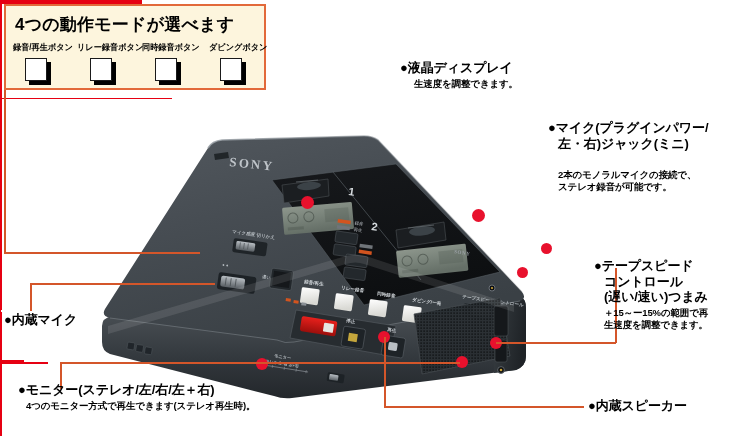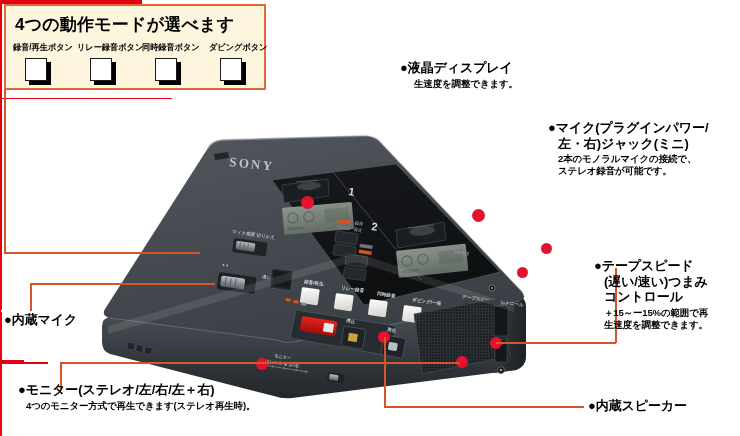--- a/index.html
+++ b/index.html
@@ -346,28 +346,28 @@
   <div class="ln h" style="left:384px; top:406px; width:200px;"></div>
 
   <div class="callout" style="left:400px; top:60px;">
     <div class="hd">●液晶ディスプレイ</div>
     <div class="sub" style="margin-left:14px;margin-top:2px;">生速度を調整できます。</div>
   </div>
 
   <div class="callout" style="left:548px; top:120px;">
     <div class="hd">●マイク(プラグインパワー/</div>
     <div class="hd2" style="margin-left:10px;">左・右)ジャック(ミニ)</div>
-    <div class="sub" style="margin-left:10px;margin-top:2px;">2本のモノラルマイクの接続で、</div>
+    <div class="sub" style="margin-left:10px;margin-top:18px;">2本のモノラルマイクの接続で、</div>
     <div class="sub" style="margin-left:10px;">ステレオ録音が可能です。</div>
   </div>
 
   <div class="callout" style="left:594px; top:258px;">
     <div class="hd">●テープスピード</div>
+    <div class="hd2" style="margin-left:10px;">コントロール</div>
     <div class="hd2" style="margin-left:10px;">(遅い/速い)つまみ</div>
-    <div class="hd2" style="margin-left:10px;">コントロール</div>
     <div class="sub" style="margin-left:10px;margin-top:2px;">＋15～ー15%の範囲で再</div>
     <div class="sub" style="margin-left:10px;">生速度を調整できます。</div>
   </div>
 
   <div class="callout" style="left:4px; top:312px;">
     <div class="hd">●内蔵マイク</div>
   </div>
 
   <div class="callout" style="left:18px; top:382px;">
     <div class="hd">●モニター(ステレオ/左/右/左＋右)</div>

